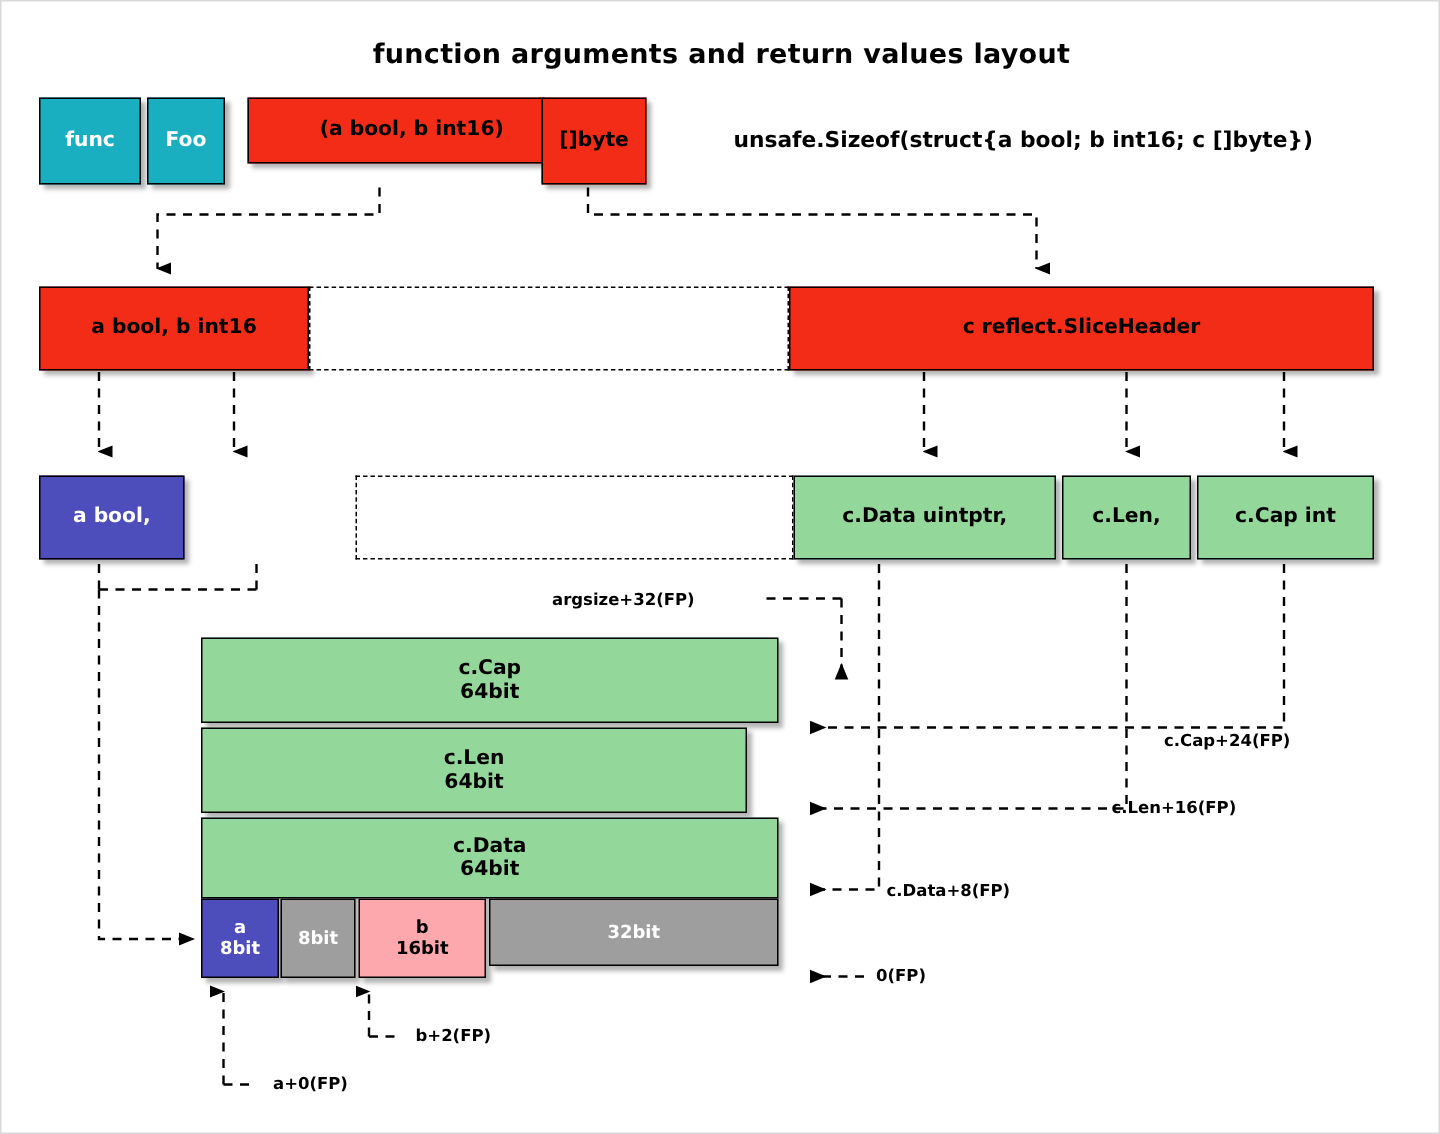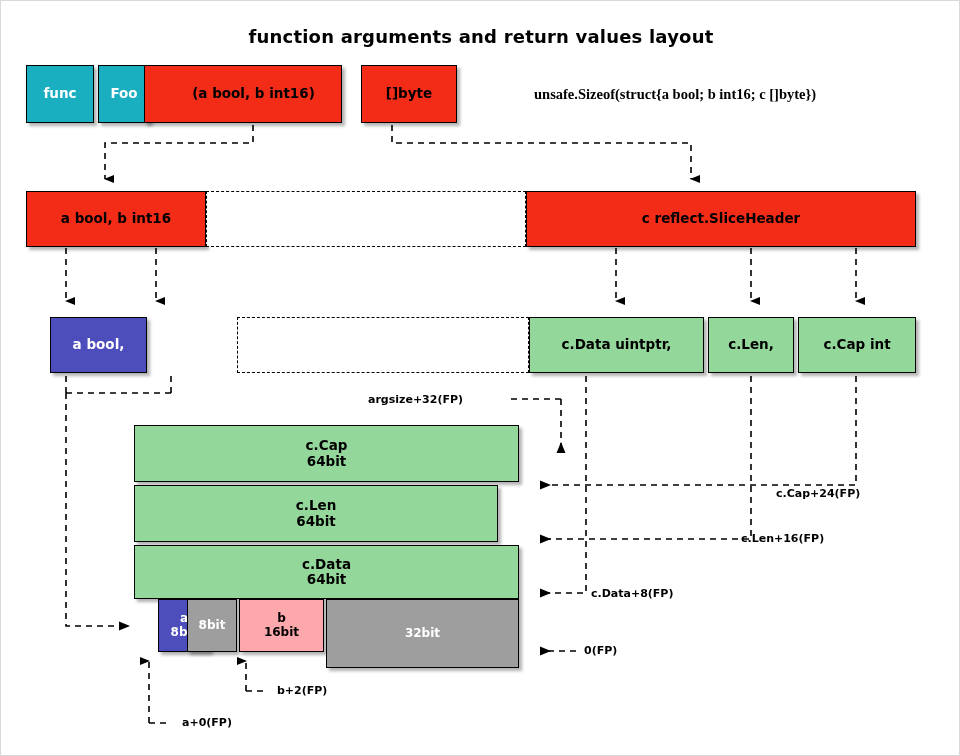--- a/index.html
+++ b/index.html
@@ -27,21 +27,21 @@
     position:absolute;box-sizing:border-box;border:1.6px solid #000;
     display:flex;align-items:center;justify-content:center;
     text-align:center;font-weight:bold;font-size:13.5px;line-height:1.12;
     box-shadow:3px 3px 3px rgba(0,0,0,.30);
   }
   .box.dashed{
     border:1.6px dashed #000;background:#ffffff;box-shadow:none;
   }
   .teal{background:#19aec0;color:#ffffff;}
   .red{background:#f32c18;color:#000000;}
-  .blue{background:#4d4dbb;color:#ffffff;margin-left:24px;}
+  .blue{background:#4d4dbb;color:#ffffff;}
   .pink{background:#fca8ad;color:#000000;}
   .green{background:#94d79a;color:#000000;}
   .gray{background:#9e9e9e;color:#ffffff;}
   .stacked{flex-direction:column;}
   .tiny{font-size:12px;}
 </style>
 </head>
 <body>
 
 <div id="stage">
@@ -93,29 +93,29 @@
       <path d="M245,690 L245,672 L245,660" marker-end="url(#arrUp)"></path>
       <path d="M245,690 L262,690"></path>
 
       <path d="M148,722 L148,660" marker-end="url(#arrUp)"></path>
       <path d="M148,722 L168,722"></path>
     </g>
   </svg>
 
   <div class="title" style="left:0;top:25px;width:960px;">function arguments and return values layout</div>
 
-  <div class="note" style="left:533px;top:85px;font-family:Liberation Serif, serif;">unsafe.Sizeof(struct{a bool; b int16; c []byte})</div>
+  <div class="note" style="left:488px;top:85px;">unsafe.Sizeof(struct{a bool; b int16; c []byte})</div>
 
   <div class="box teal" style="left:25px;top:64px;width:68px;height:58px;">func</div>
 
   <div class="box teal" style="left:97px;top:64px;width:52px;height:58px;">Foo</div>
 
-  <div class="box red" style="left:143px;top:64px;width:198px;height:58px;padding-left:21px;">(a bool, b int16)</div>
+  <div class="box red" style="left:164px;top:64px;width:198px;height:44px;padding-left:21px;">(a bool, b int16)</div>
 
-  <div class="box red" style="left:360px;top:64px;width:96px;height:58px;">[]byte</div>
+  <div class="box red" style="left:360px;top:64px;width:70px;height:58px;">[]byte</div>
 
   <div class="box red" style="left:25px;top:190px;width:180px;height:56px;">a bool, b int16</div>
 
   <div class="box dashed" style="left:205px;top:190px;width:320px;height:56px;"></div>
 
   <div class="box red" style="left:525px;top:190px;width:390px;height:56px;">c reflect.SliceHeader</div>
 
   <div class="box blue" style="left:25px;top:316px;width:97px;height:56px;">a bool,</div>
 
 
@@ -150,21 +150,21 @@
   <div class="box gray stacked" style="left:186px;top:598px;width:50px;height:53px;">
     <span class="tiny"></span>
     <span class="tiny">8bit</span>
   </div>
 
   <div class="box pink stacked" style="left:238px;top:598px;width:85px;height:53px;">
     <span class="tiny">b</span>
     <span class="tiny">16bit</span>
   </div>
 
-  <div class="box gray stacked" style="left:325px;top:598px;width:193px;height:69px;">
+  <div class="box gray stacked" style="left:325px;top:598px;width:193px;height:45px;">
     <span class="tiny"></span>
     <span class="tiny">32bit</span>
   </div>
 
   <div class="lbl" style="left:367px;top:392px;">argsize+32(FP)</div>
 
   <div class="lbl" style="left:775px;top:486px;">c.Cap+24(FP)</div>
 
   <div class="lbl" style="left:740px;top:531px;">c.Len+16(FP)</div>
 

